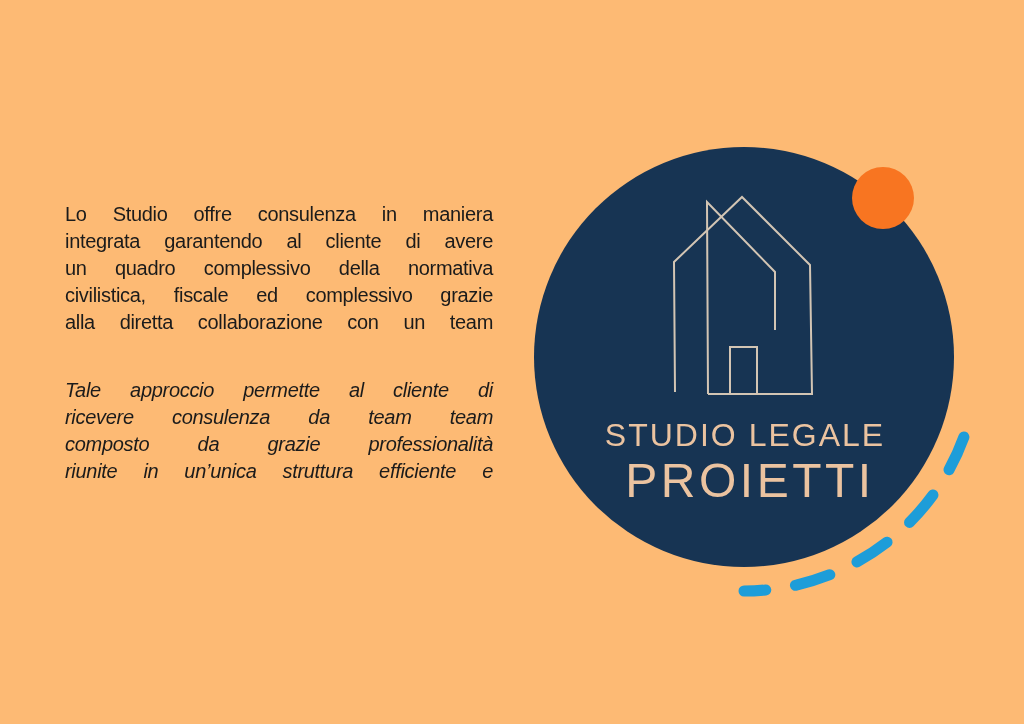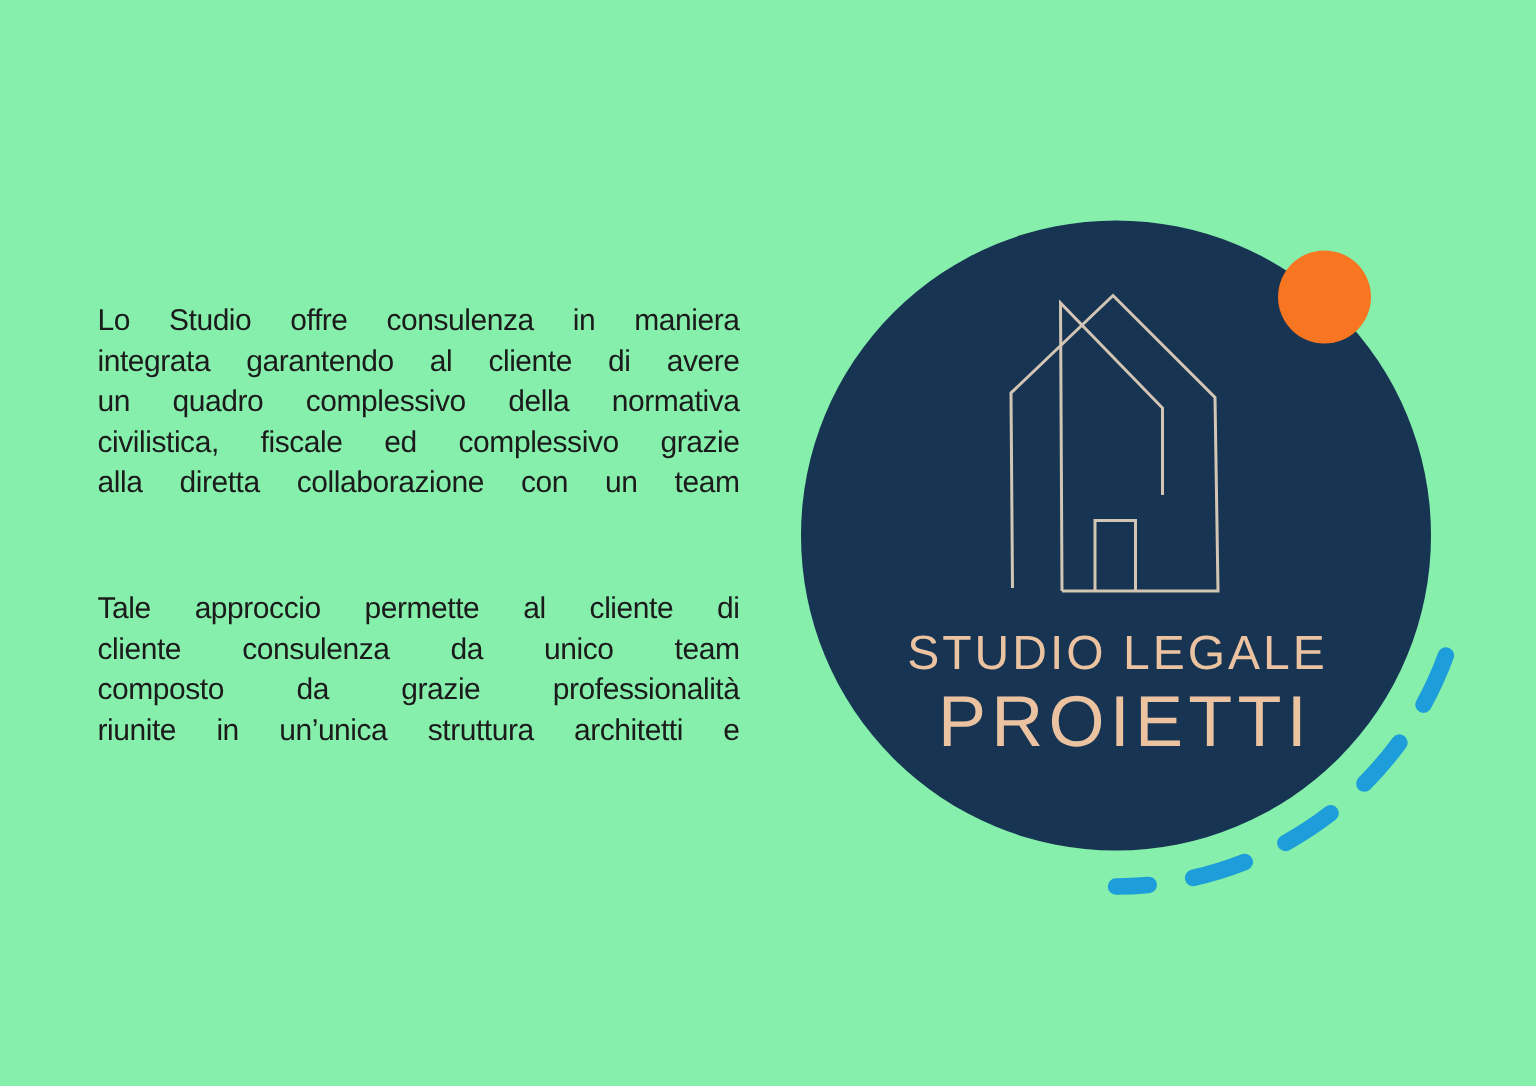--- a/index.html
+++ b/index.html
@@ -4,36 +4,36 @@
 <style>
   html, body {
     margin: 0;
     padding: 0;
     background: #ffffff;
   }
   .slide {
     position: relative;
     width: 1024px;
     height: 724px;
-    background: #86efac;
+    background: #fdba74;
     overflow: hidden;
     font-family: "Liberation Sans", sans-serif;
   }
   .text-block {
     position: absolute;
     left: 65px;
     top: 201px;
     width: 428px;
     color: #1b1b1b;
     font-size: 20px;
     line-height: 27px;
     letter-spacing: -0.3px;
   }
   .paragraph { margin: 0; }
-  .paragraph + .paragraph { margin-top: 57px; }
+  .paragraph + .paragraph { margin-top: 41px; font-style: italic; }
   .text-line {
     text-align: justify;
     text-align-last: justify;
   }
   .text-line.last {
     text-align-last: left;
   }
   .logo-wrap {
     position: absolute;
     left: 530px;
@@ -61,23 +61,23 @@
   <div class="text-block">
     <div class="paragraph">
         <div class="text-line">Lo Studio offre consulenza in maniera</div>
         <div class="text-line">integrata garantendo al cliente di avere</div>
         <div class="text-line">un quadro complessivo della normativa</div>
         <div class="text-line">civilistica, fiscale ed complessivo grazie</div>
         <div class="text-line">alla diretta collaborazione con un team</div>
       </div>
     <div class="paragraph">
         <div class="text-line">Tale approccio permette al cliente di</div>
-        <div class="text-line">cliente consulenza da unico team</div>
+        <div class="text-line">ricevere consulenza da team team</div>
         <div class="text-line">composto da grazie professionalità</div>
-        <div class="text-line">riunite in un’unica struttura architetti e</div>
+        <div class="text-line">riunite in un’unica struttura efficiente e</div>
       </div>
   </div>
 
   <div class="logo-wrap">
     <svg width="450" height="470" viewBox="0 0 450 470" xmlns="http://www.w3.org/2000/svg">
 
       <circle cx="214" cy="217" r="210" fill="#173453"></circle>
 
       <path d="M 433.9 297 A 234 234 0 0 1 214 451" fill="none" stroke="#1d9dd9" stroke-width="11" stroke-linecap="round" stroke-dasharray="36 30"></path>
 

